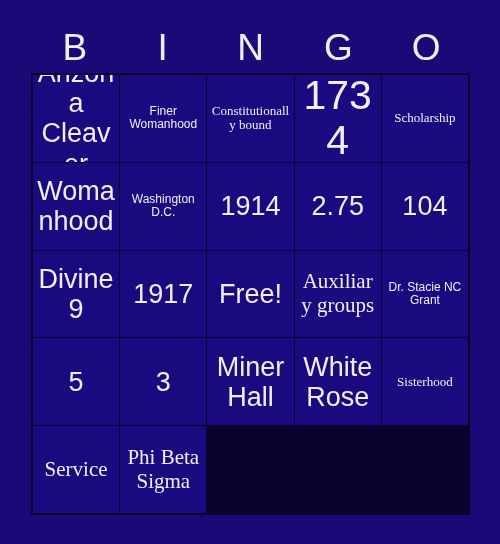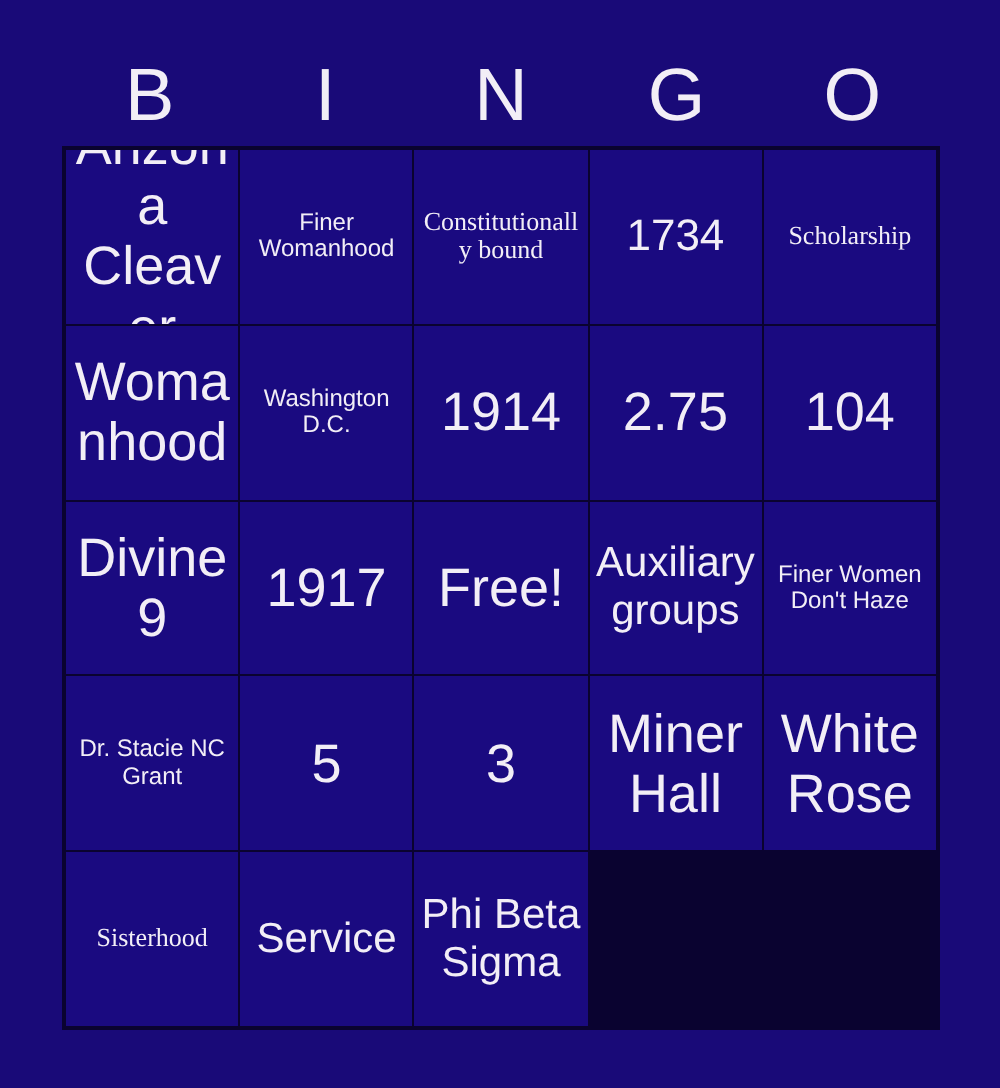--- a/index.html
+++ b/index.html
@@ -73,23 +73,23 @@
     line-height: 1.12;
   }
 
   .cell span {
     display: block;
     width: 100%;
     word-wrap: break-word;
   }
 
   
-  .sz-xl  { font-size: 22px; }
+  .sz-xl  { font-size: 41px; }
   .sz-lg  { font-size: 27px; }
-  .sz-md  { font-size: 21px; }
+  .sz-md  { font-size: 21px; font-family: Liberation Serif, serif; }
   .sz-sm  { font-size: 12px; }
   .sz-xs  { font-size: 13px; font-family: Liberation Serif, serif; }
 </style>
 </head>
 <body>
 
 <div class="card">
 
   <div class="header-row">
     <div class="header-cell">
@@ -146,23 +146,20 @@
       <div class="cell">
         <span class="sz-lg">1917</span>
       </div>
       <div class="cell">
         <span class="sz-lg">Free!</span>
       </div>
       <div class="cell">
         <span class="sz-md">Auxiliary groups</span>
       </div>
       <div class="cell">
-        <span class="sz-sm">Finer Women Don't Haze</span>
-      </div>
-      <div class="cell">
         <span class="sz-sm">Dr. Stacie NC Grant</span>
       </div>
       <div class="cell">
         <span class="sz-lg">5</span>
       </div>
       <div class="cell">
         <span class="sz-lg">3</span>
       </div>
       <div class="cell">
         <span class="sz-lg">Miner Hall</span>

